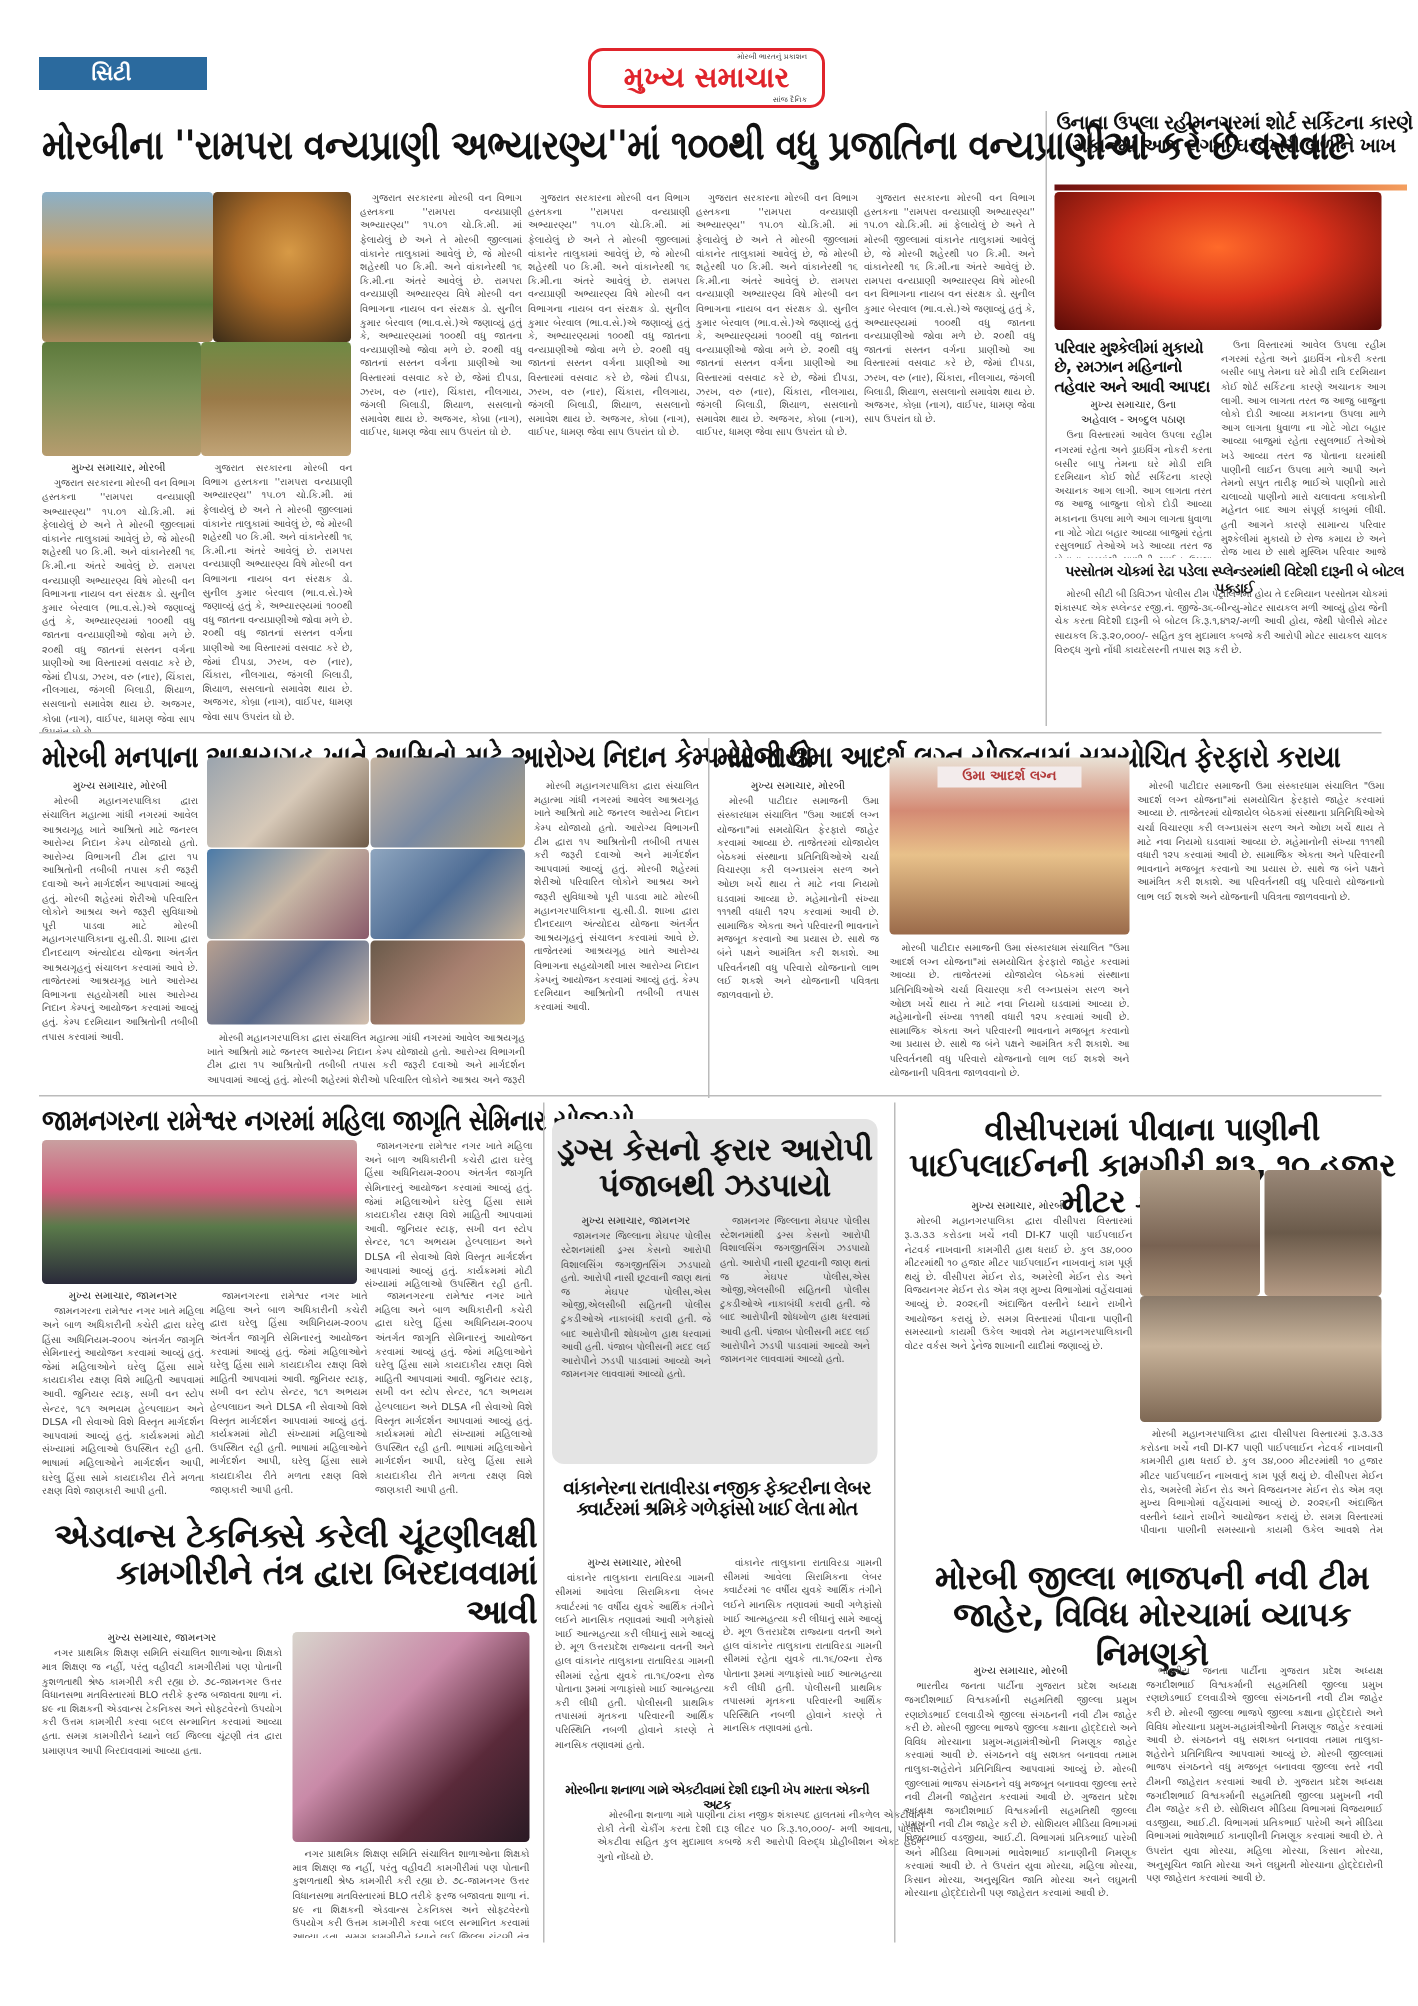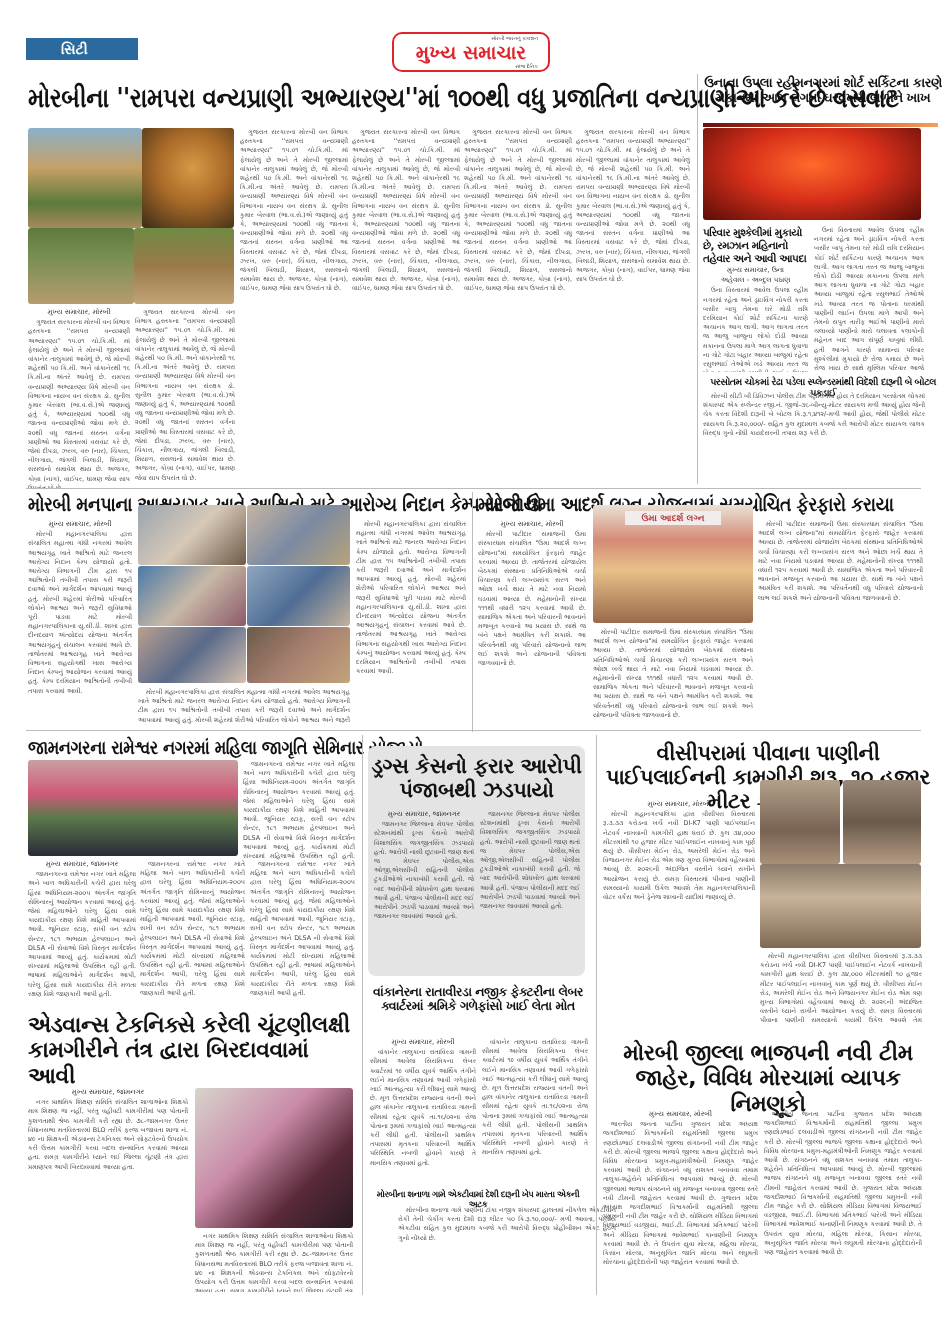--- a/index.html
+++ b/index.html
@@ -50,22 +50,22 @@
   .col .dl { font-weight: normal; color: #222; text-align: center; display: block; font-size: 7px; margin-bottom: 1px; }
   .col p { text-indent: 8px; }
 
   .hl-sec { font-size: 20px; transform: scaleX(0.86); transform-origin: left; white-space: nowrap; }
   .hl-ashray { left: 28px; top: 493px; }
   .hl-uma { left: 478px; top: 493px; }
   .hl-jamnagar { left: 28px; top: 737px; font-size: 19px; }
   .box-drugs { position: absolute; left: 368px; top: 746px; width: 217px; height: 230px; background: #e4e4e4; border-radius: 8px; }
   .hl-drugs { left: 368px; top: 754px; width: 217px; font-size: 21px; text-align: center; }
   .hl-visipara { left: 603px; top: 741px; width: 330px; font-size: 21px; text-align: center; }
-  .hl-advance { left: 28px; top: 1012px; width: 330px; font-size: 22px; text-align: left; }
-  .hl-vankaner { left: 368px; top: 985px; width: 220px; font-size: 12.5px; text-align: center; }
+  .hl-advance { left: 28px; top: 1012px; width: 330px; font-size: 22px; text-align: right; }
+  .hl-vankaner { left: 368px; top: 985px; width: 220px; font-size: 12.5px; text-align: center; font-family: Liberation Serif, serif; }
   .hl-bjp { left: 603px; top: 1040px; width: 330px; font-size: 22px; text-align: center; }
   .hl-sub-parsotam { left: 703px; top: 377px; width: 240px; font-size: 9.5px; text-align: center; }
   .hl-sub-fire { left: 703px; top: 226px; width: 105px; font-size: 10.5px; line-height: 1.25; }
   .hl-shanala { left: 368px; top: 1190px; width: 220px; font-size: 8.5px; text-align: center; }
 
   .rule-v { position: absolute; width: 1px; background: #bbb; }
   .rule-h { position: absolute; height: 1px; background: #bbb; }
 </style>
 </head>
 <body>

